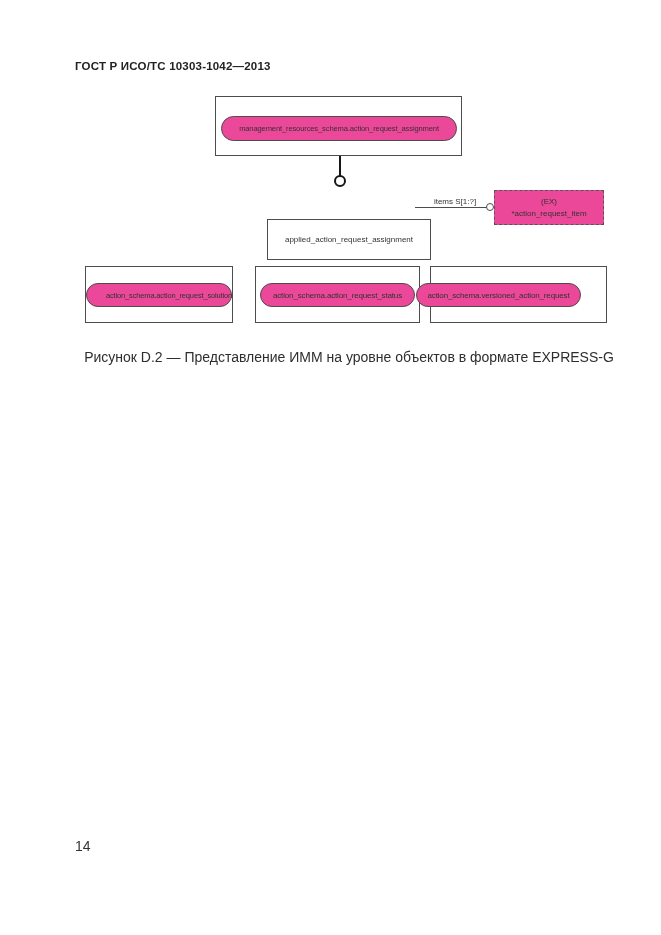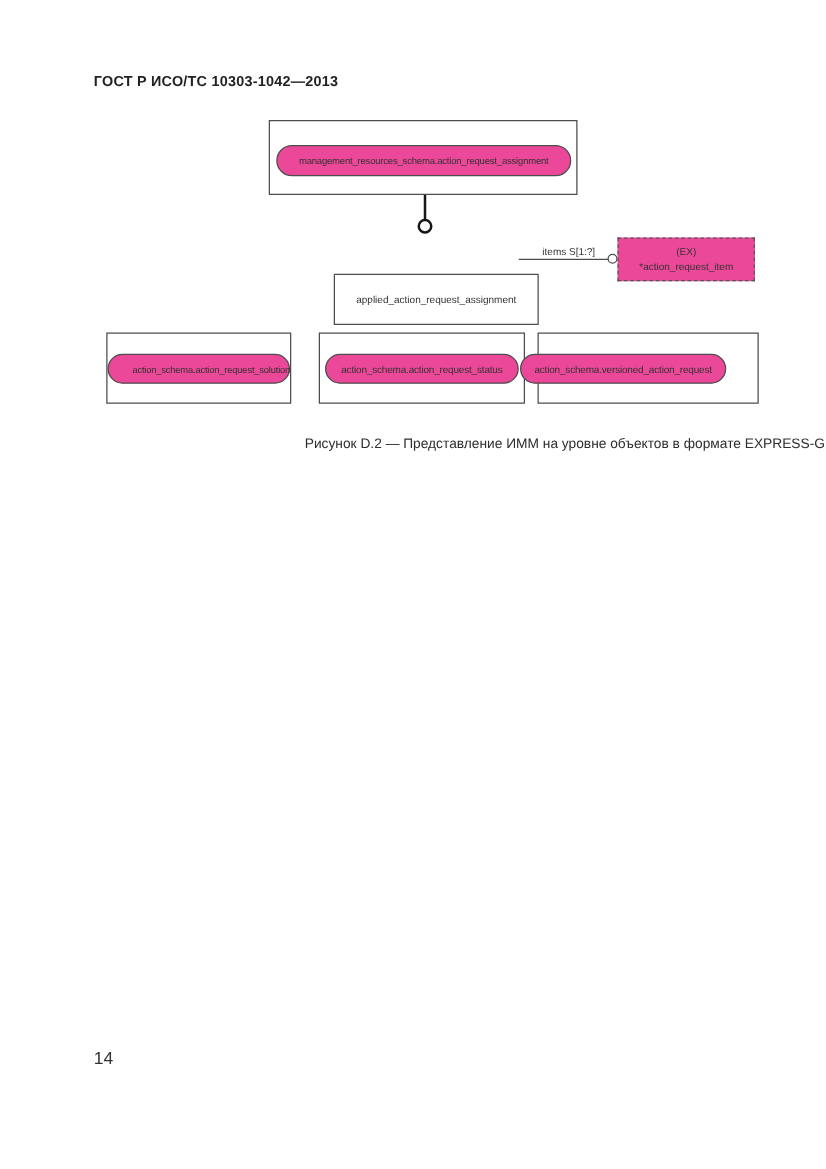--- a/index.html
+++ b/index.html
@@ -37,22 +37,22 @@
   }
   .dashedbox {
     position:absolute; border:1px dashed #555; background:#ec4899; box-sizing:border-box;
     display:flex; flex-direction:column; align-items:center; justify-content:center;
     font-size:8px; color:#333; line-height:1.45; white-space:nowrap;
   }
   .rel-label {
     position:absolute; font-size:8px; color:#333; text-align:center; white-space:nowrap;
   }
   .caption {
-    position:absolute; left:38px; top:347px; width:622px; text-align:right;
-    font-size:11px; color:#2e2e2e; line-height:1.55;
+    position:absolute; left:38px; top:347px; width:622px; text-align:center;
+    font-size:14px; color:#2e2e2e; line-height:1.55;
   }
   .pagenum {
     position:absolute; left:75px; top:838px; font-size:14px; color:#333;
   }
 </style>
 </head>
 <body>
 
 <div class="page">
 

